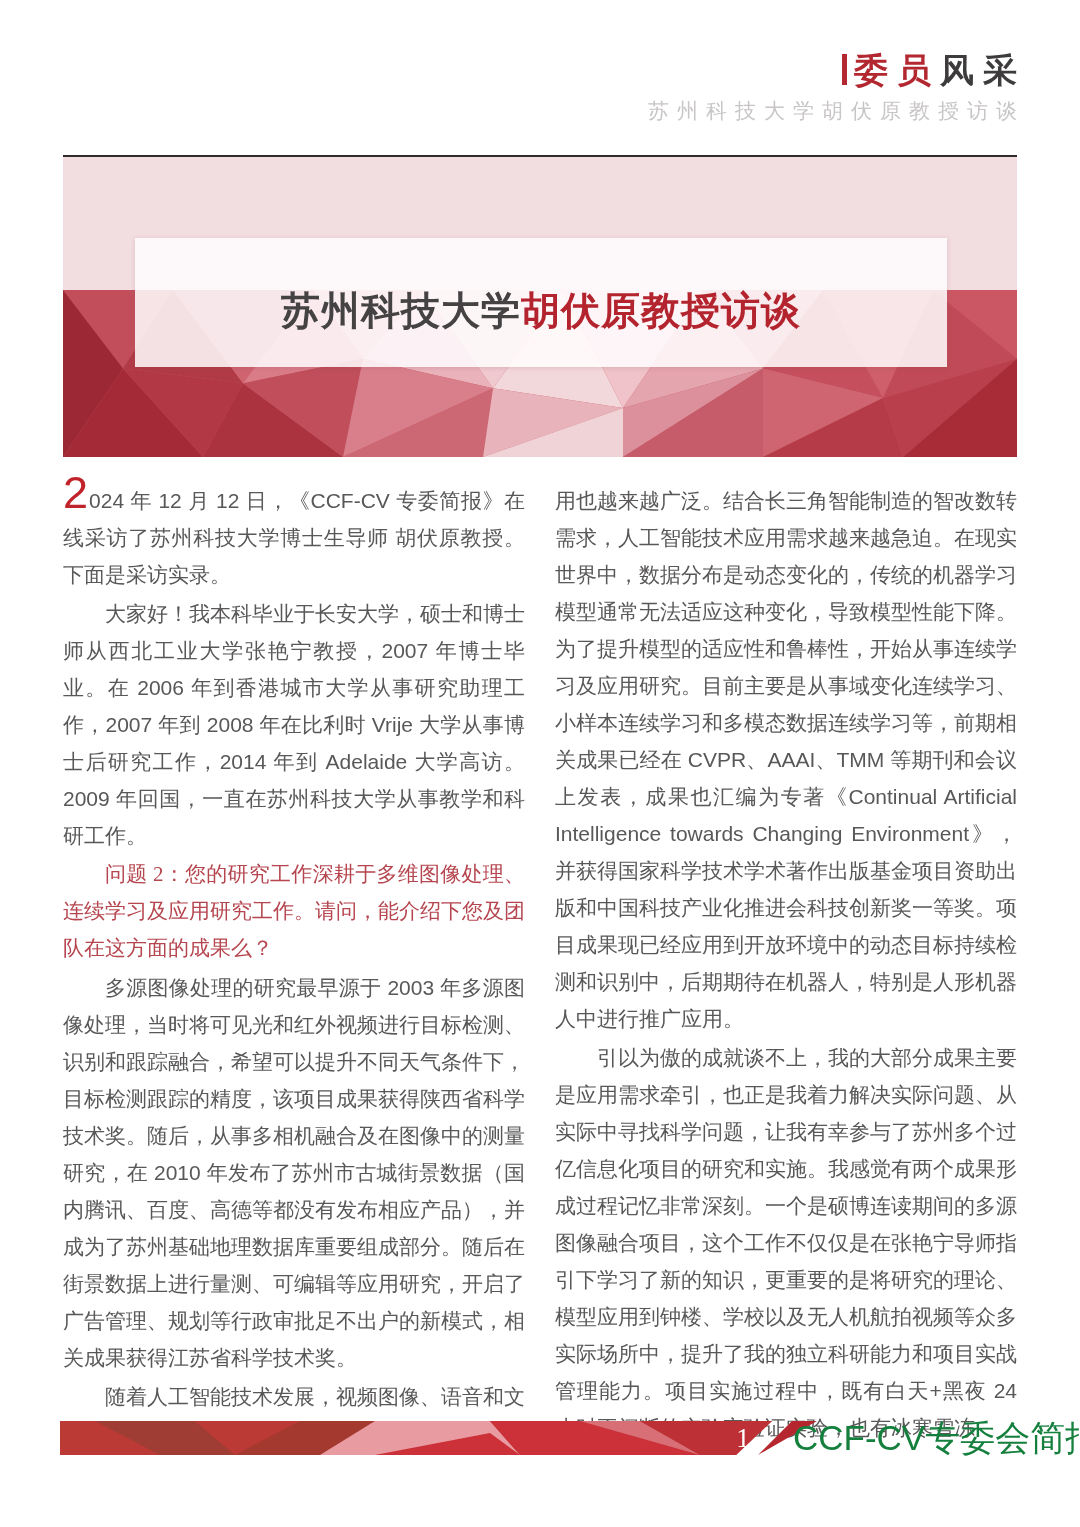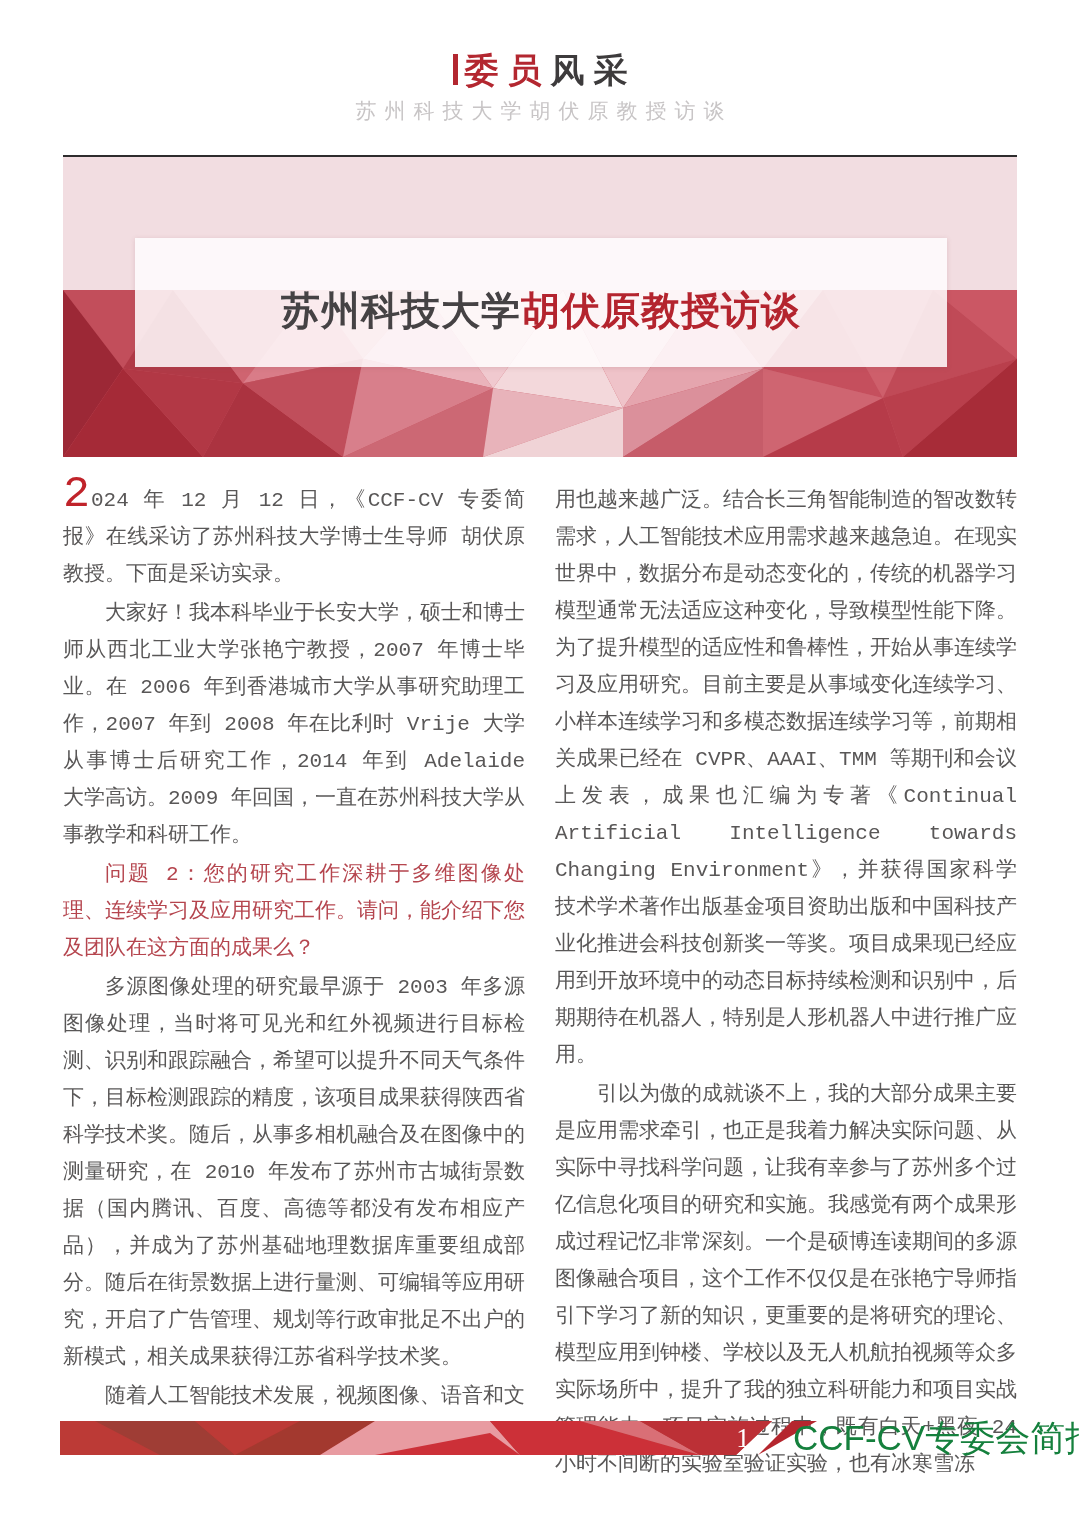--- a/index.html
+++ b/index.html
@@ -1,20 +1,20 @@
 <!DOCTYPE html>
 <html><head>
 <meta charset="utf-8">
 <style>
   html,body{margin:0;padding:0;background:#ffffff;}
   #page{position:relative;width:1080px;height:1527px;background:#ffffff;overflow:hidden;
         font-family:"Liberation Sans",sans-serif;}
 
   
-  .hdr{position:absolute;left:63px;top:48px;width:954px;text-align:center;}
+  .hdr{position:absolute;left:63px;top:48px;width:954px;text-align:right;}
   .hdr-line1{white-space:nowrap;font-weight:700;font-size:34px;line-height:44px;
              letter-spacing:9px;margin-right:-9px;color:#3d3b3c;}
   .hdr-redbar{display:inline-block;width:5px;height:31px;background:#b32730;
               vertical-align:-3px;margin-right:7px;}
   .hdr-red{color:#b32730;}
   .hdr-sub{white-space:nowrap;font-size:21px;line-height:34px;color:#c8c5c6;
            letter-spacing:8px;margin-right:-8px;margin-top:2px;}
   .hdr-rule{position:absolute;left:63px;top:155px;width:954px;height:2px;background:#2e2c2d;}
 
   
@@ -25,21 +25,21 @@
   .banner-title{position:absolute;left:135px;top:288px;width:812px;text-align:center;
                 font-size:39px;font-weight:700;line-height:46px;letter-spacing:1px;
                 white-space:nowrap;color:#454244;}
   .banner-title .t-red{color:#b4242e;text-align:right;}
 
   
   .col{position:absolute;top:482px;width:462px;color:#595757;font-size:21px;
        line-height:37px;text-align:justify;}
   .col-left{left:63px;}
   .col-right{left:555px;}
-  .col p{margin:0 0 2px 0;font-family:Liberation Mono, monospace;}
+  .col p{margin:0 0 2px 0;}
   .col p.indent{text-indent:2em;}
   .question{color:#b5454e;font-family:"Liberation Serif",serif;}
   .dropcap{font-size:45px;line-height:0;color:#c0232a;letter-spacing:1px;}
 
   
   .footer-strip{position:absolute;left:60px;top:1421px;width:758px;height:34px;}
   .footer-page{position:absolute;left:723px;top:1422px;width:40px;height:32px;
                font-family:"Liberation Serif",serif;font-size:27px;line-height:32px;
                color:#ffffff;text-align:center;}
   .footer-pub{position:absolute;left:793px;top:1420px;width:280px;height:36px;

